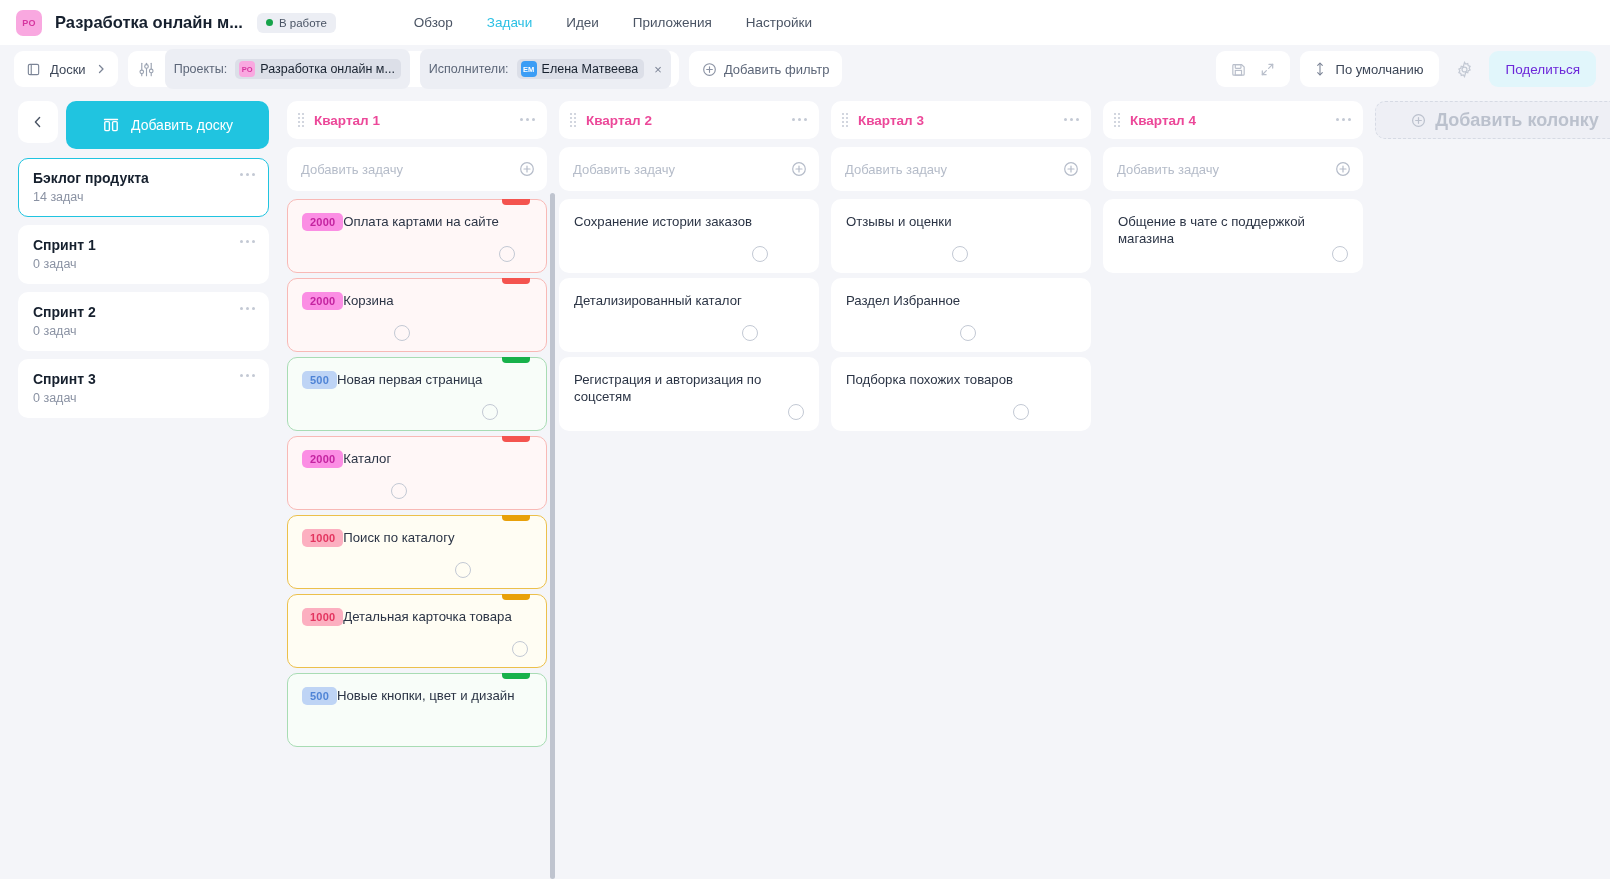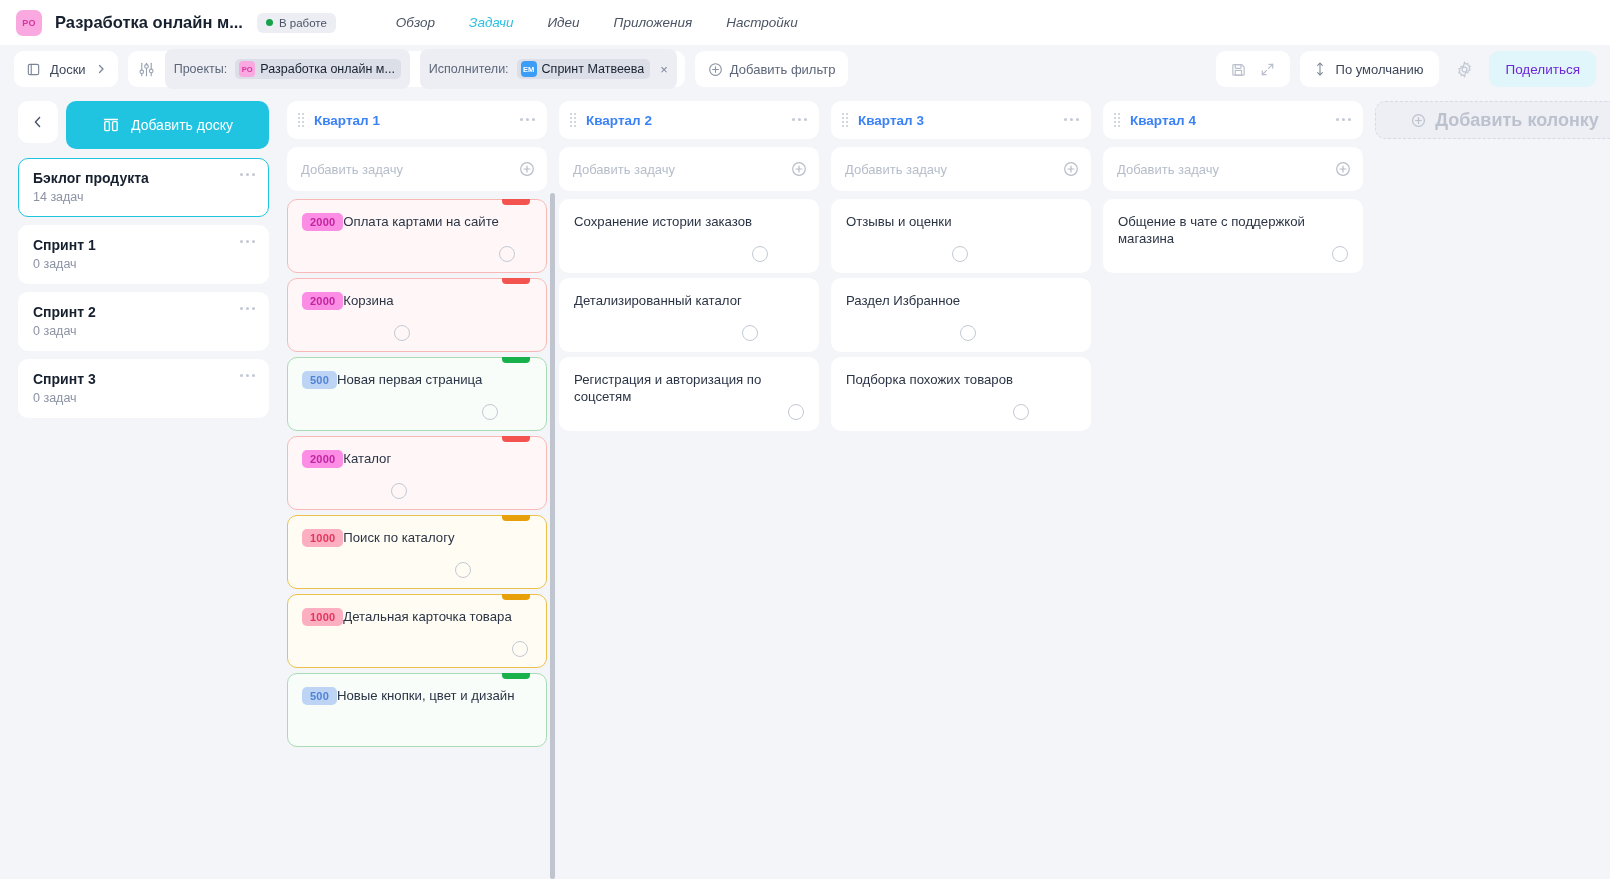--- a/index.html
+++ b/index.html
@@ -42,21 +42,21 @@
     margin-left: 14px;
     height: 20px;
     background: #eceef4;
     border-radius: 6px;
     display: flex; align-items: center;
     padding: 0 9px;
     gap: 6px;
   }
   .status-dot { width: 7px; height: 7px; border-radius: 50%; background: #16a34a; }
   .status-text { font-size: 11.5px; color: #4a5464; white-space: nowrap; }
-  .appnav { display: flex; align-items: center; margin-left: 60px; gap: 34px; font-style: italic; }
+  .appnav { display: flex; align-items: center; margin-left: 78px; gap: 34px; }
   .appnav a {
     font-size: 13.5px; color: #4a5464; text-decoration: none; white-space: nowrap;
   }
   .appnav a.active { color: #2bc0e4; }
 
   
   .toolbar {
     height: 48px;
     background: #f4f5f9;
     display: flex;
@@ -160,21 +160,21 @@
   
   .board { flex: 1; display: flex; gap: 12px; padding: 8px 0 0 2px; overflow: hidden; position: relative; }
   .column { width: 260px; flex: none; display: flex; flex-direction: column; position: relative; }
   .col-header {
     background: #fff; border-radius: 10px; height: 38px;
     display: flex; align-items: center; padding: 0 13px 0 11px;
     position: relative;
   }
   .grip { display: grid; grid-template-columns: 2px 2px; gap: 2px; margin-right: 10px; cursor: grab; }
   .grip i { width: 2px; height: 2px; background: #c3c9d4; display: block; border-radius: 50%; }
-  .col-title { font-size: 13.5px; font-weight: bold; color: #3b82f6; }
+  .col-title { font-size: 13.5px; font-weight: bold; color: #ec4899; }
   .col-header .dots { top: 17px; right: 12px; }
   .add-task {
     background: #fff; border-radius: 10px; height: 44px; margin-top: 8px;
     display: flex; align-items: center; padding: 0 12px 0 14px; cursor: text;
   }
   .add-task-ph { font-size: 13px; color: #b5bcc9; flex: 1; }
   .plus-circle { cursor: pointer; flex: none; }
   .cards { margin-top: 8px; display: flex; flex-direction: column; gap: 5px; overflow: hidden; flex: 1; padding-right: 0; }
   .card {
     background: #fff; border-radius: 10px; position: relative;
@@ -265,21 +265,21 @@
       <span class="tag">
         <span class="tag-av pink">PO</span>
         <span class="tag-text">Разработка онлайн м...</span>
       </span>
     </div>
 
     <div class="chip-field">
       <span class="chip-label">Исполнители:</span>
       <span class="tag">
         <span class="tag-av blue">ЕМ</span>
-        <span class="tag-text">Спринт Матвеева</span>
+        <span class="tag-text">Елена Матвеева</span>
       </span>
       <span class="chip-x">×</span>
     </div>
   </div>
 
   <div class="addfilter">
     <span class="ic">
       <svg width="15" height="15" viewBox="0 0 16 16" fill="none" stroke="#8a92a3" stroke-width="1.2">
         <circle cx="8" cy="8" r="6.2"></circle>
         <line x1="8" y1="5" x2="8" y2="11" stroke-linecap="round"></line>

